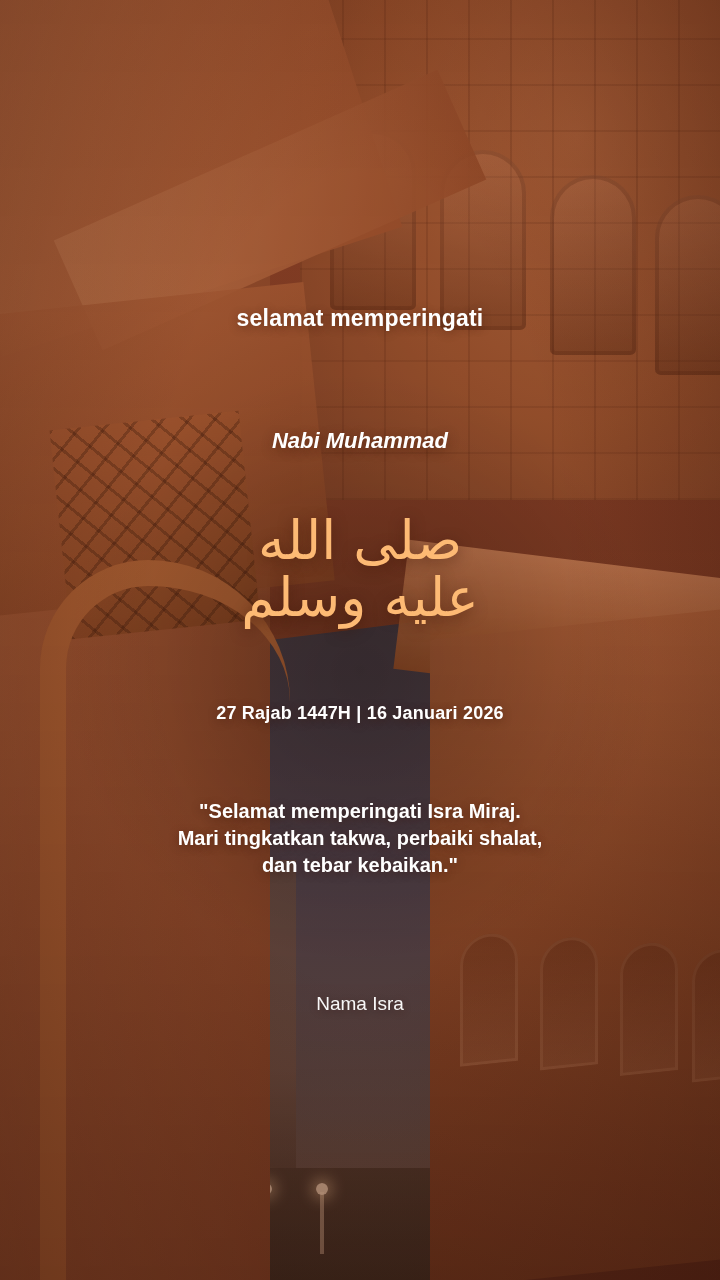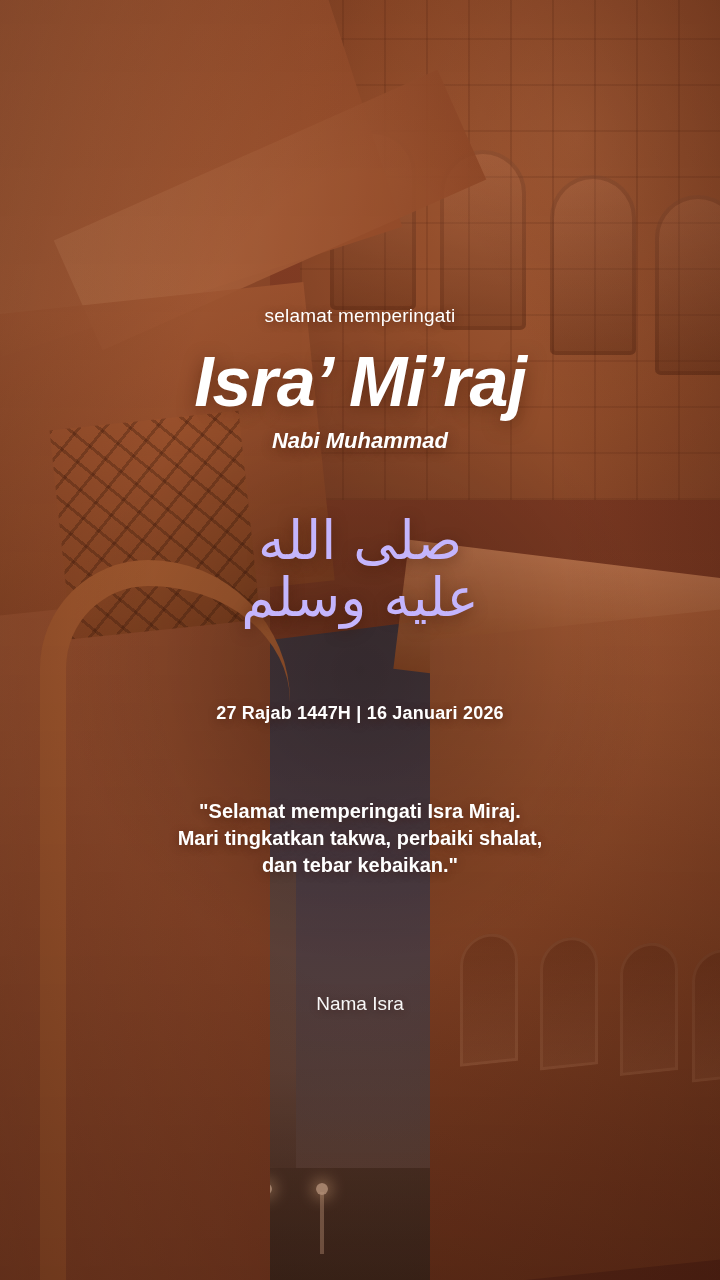--- a/index.html
+++ b/index.html
@@ -259,22 +259,22 @@
     position: absolute;
     inset: 0;
     color: #fff;
     text-align: center;
   }
   .greeting {
     position: absolute;
     top: 305px;
     left: 0;
     right: 0;
-    font-size: 19px;
-    font-weight: 400;
+    font-size: 23px;
+    font-weight: 700;
     letter-spacing: .2px;
     text-shadow: 0 2px 10px rgba(60,20,5,.45);
   }
   .title {
     position: absolute;
     top: 342px;
     left: 0;
     right: 0;
     font-size: 70px;
     font-weight: bold;
@@ -298,21 +298,21 @@
     left: 0;
     right: 0;
     height: 180px;
     display: flex;
     align-items: center;
     justify-content: center;
     direction: rtl;
     font-family: "DejaVu Sans", sans-serif;
     font-size: 54px;
     line-height: 1.05;
-    color: #c4b5fd;
+    color: #fdba74;
     text-shadow: 0 3px 14px rgba(60,20,5,.5);
     white-space: pre-line;
   }
   .date {
     position: absolute;
     top: 703px;
     left: 0;
     right: 0;
     font-size: 18px;
     font-weight: 700;
@@ -387,21 +387,20 @@
       <div class="niche" style="left:262px; top:340px;"></div>
     </div>
 
     <div class="tint"></div>
     <div class="center-glow"></div>
     <div class="vignette"></div>
   </div>
 
   <div class="content">
     <div class="greeting">selamat memperingati</div>
-    <div class="title">Isra’ Mi’raj</div>
     <div class="subtitle">Nabi Muhammad</div>
     <div class="calligraphy">صلى الله
 عليه وسلم</div>
     <div class="date">27 Rajab 1447H | 16 Januari 2026</div>
     <div class="quote">"Selamat memperingati Isra Miraj.
 Mari tingkatkan takwa, perbaiki shalat,
 dan tebar kebaikan."</div>
     <div class="signature">Nama Isra</div>
   </div>
 

